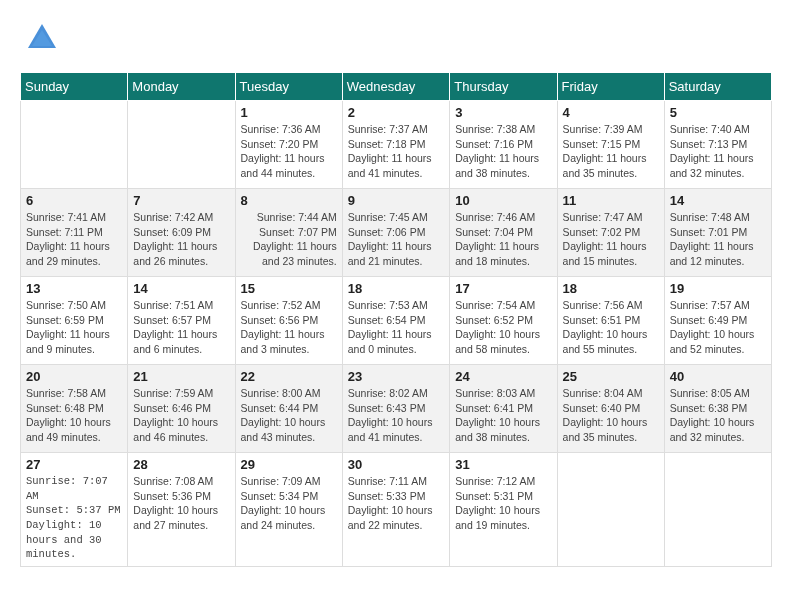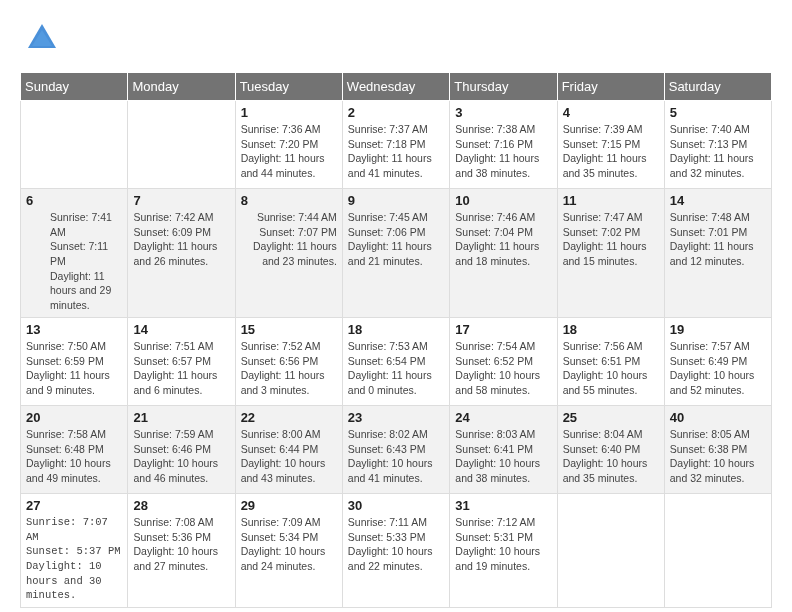--- a/index.html
+++ b/index.html
@@ -51,21 +51,21 @@
     .location {
       font-size: 16px;
       color: #555;
     }
     .calendar {
       width: 100%;
       border-collapse: collapse;
       font-size: 11px;
     }
     .calendar thead tr th {
-      background-color: #737373;
+      background-color: #0f766e;
       color: #fff;
       padding: 6px 4px;
       text-align: left;
       font-size: 13px;
       font-weight: normal;
       border: 1px solid #fff;
     }
     .calendar tbody tr td {
       vertical-align: top;
       padding: 4px 5px;
@@ -156,21 +156,21 @@
         <td>
           <span class="day-number">5</span>
           <div class="day-info" style="white-space: pre-line;">Sunrise: 7:40 AM
 Sunset: 7:13 PM
 Daylight: 11 hours and 32 minutes.</div>
         </td>
       </tr>
       <tr>
         <td>
           <span class="day-number">6</span>
-          <div class="day-info" style="white-space: pre-line; margin-left: 24px;">Sunrise: 7:41 AM
+          <div class="day-info" style="white-space: pre-line;">Sunrise: 7:41 AM
 Sunset: 7:11 PM
 Daylight: 11 hours and 29 minutes.</div>
         </td>
         <td>
           <span class="day-number">7</span>
           <div class="day-info" style="white-space: pre-line;">Sunrise: 7:42 AM
 Sunset: 6:09 PM
 Daylight: 11 hours and 26 minutes.</div>
         </td>
         <td>

